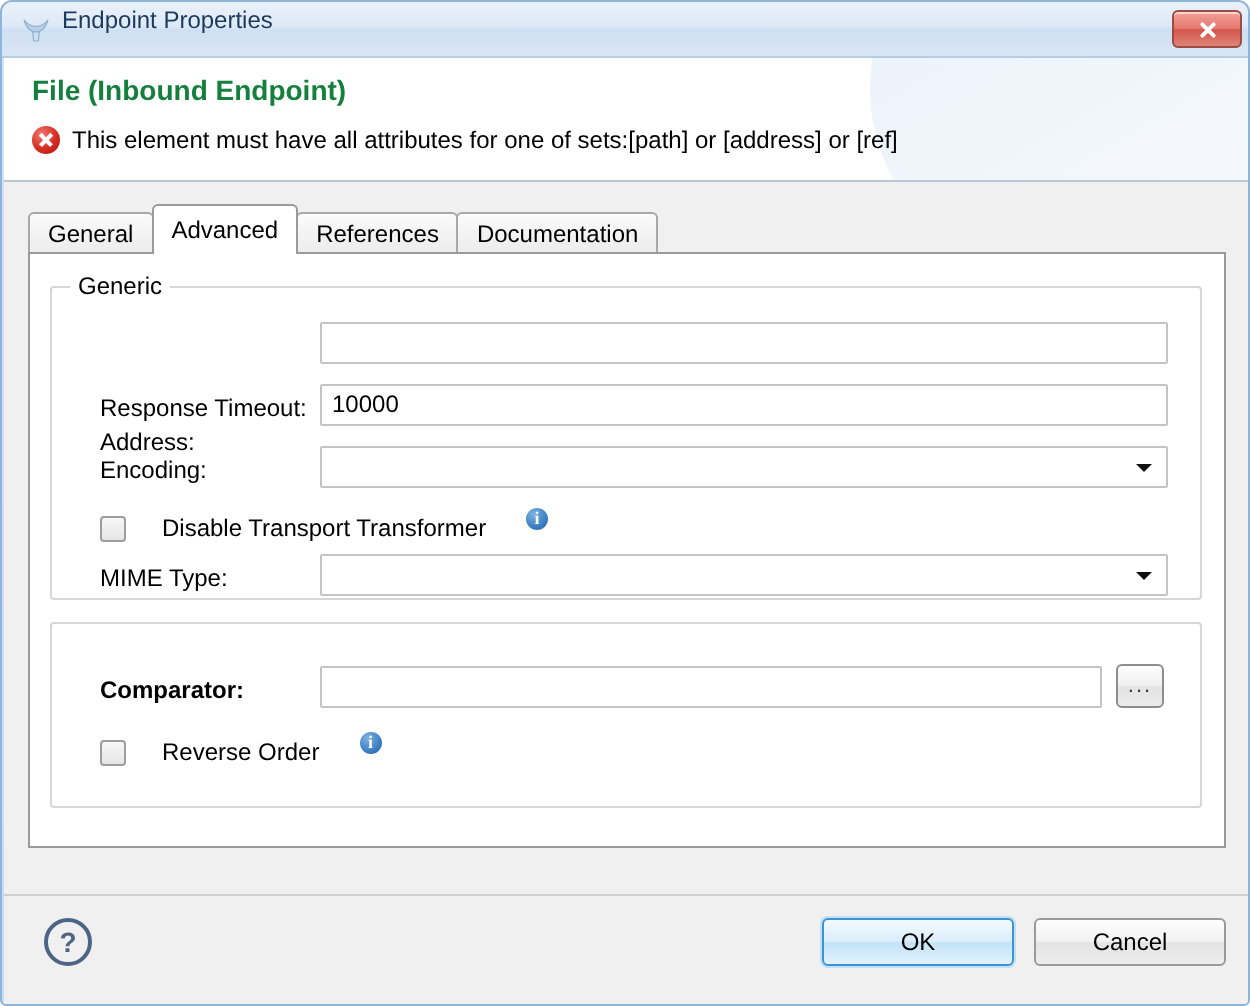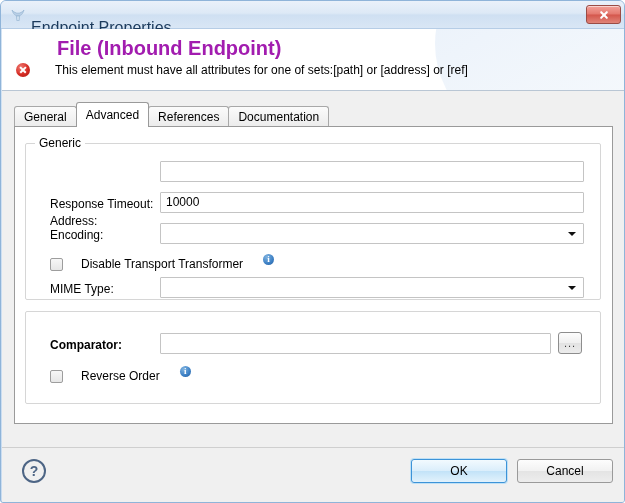--- a/index.html
+++ b/index.html
@@ -35,25 +35,24 @@
     background: linear-gradient(to bottom, #eaf1fa 0%, #dde9f6 45%, #cfe0f2 52%, #d9e6f5 100%);
     border-bottom: 1px solid #b6cde6;
   }
   .title-icon {
     position: absolute;
     left: 9px; top: 6px;
     width: 16px; height: 16px;
   }
   .title-text {
     position: absolute;
-    left: 30px; top: 18px;
-    font-size: 16px;
+    left: 30px; top: 2px;
+    font-size: 12px;
     color: #1b3a5c;
     white-space: nowrap;
-    text-decoration: underline;
   }
   .close-btn {
     position: absolute;
     right: 5px; top: 4px;
     width: 35px; height: 19px;
     box-sizing: border-box;
     border: 1px solid #9a4c45;
     border-radius: 3px;
     background: linear-gradient(to bottom, #f3a199 0%, #e4796f 48%, #d4564c 52%, #e08478 100%);
     box-shadow: inset 0 1px 0 rgba(255,255,255,0.55);
@@ -86,31 +85,30 @@
   .header-sheen {
     position: absolute;
     right: -90px; top: -100px;
     width: 280px; height: 230px;
     border-radius: 50%;
     background: linear-gradient(150deg, #e8f0fa 0%, #f4f8fc 70%, #ffffff 100%);
   }
   .header-title {
     position: absolute;
     left: 14px; top: 8px;
-    font-size: 20px;
+    font-size: 14px;
     font-weight: bold;
-    color: #a21caf;
-    margin-left: 41px;
+    color: #15803d;
   }
   .header-msg-row {
     position: absolute;
     left: 14px; top: 34px;
     display: flex;
     align-items: center;
-    gap: 25px;
+    gap: 6px;
   }
   .error-icon {
     width: 14px; height: 14px;
     border-radius: 50%;
     background: radial-gradient(circle at 35% 30%, #f07a72 0%, #d52b23 55%, #a81b14 100%);
     position: relative;
     flex: 0 0 auto;
   }
   .error-icon::before,
   .error-icon::after {

